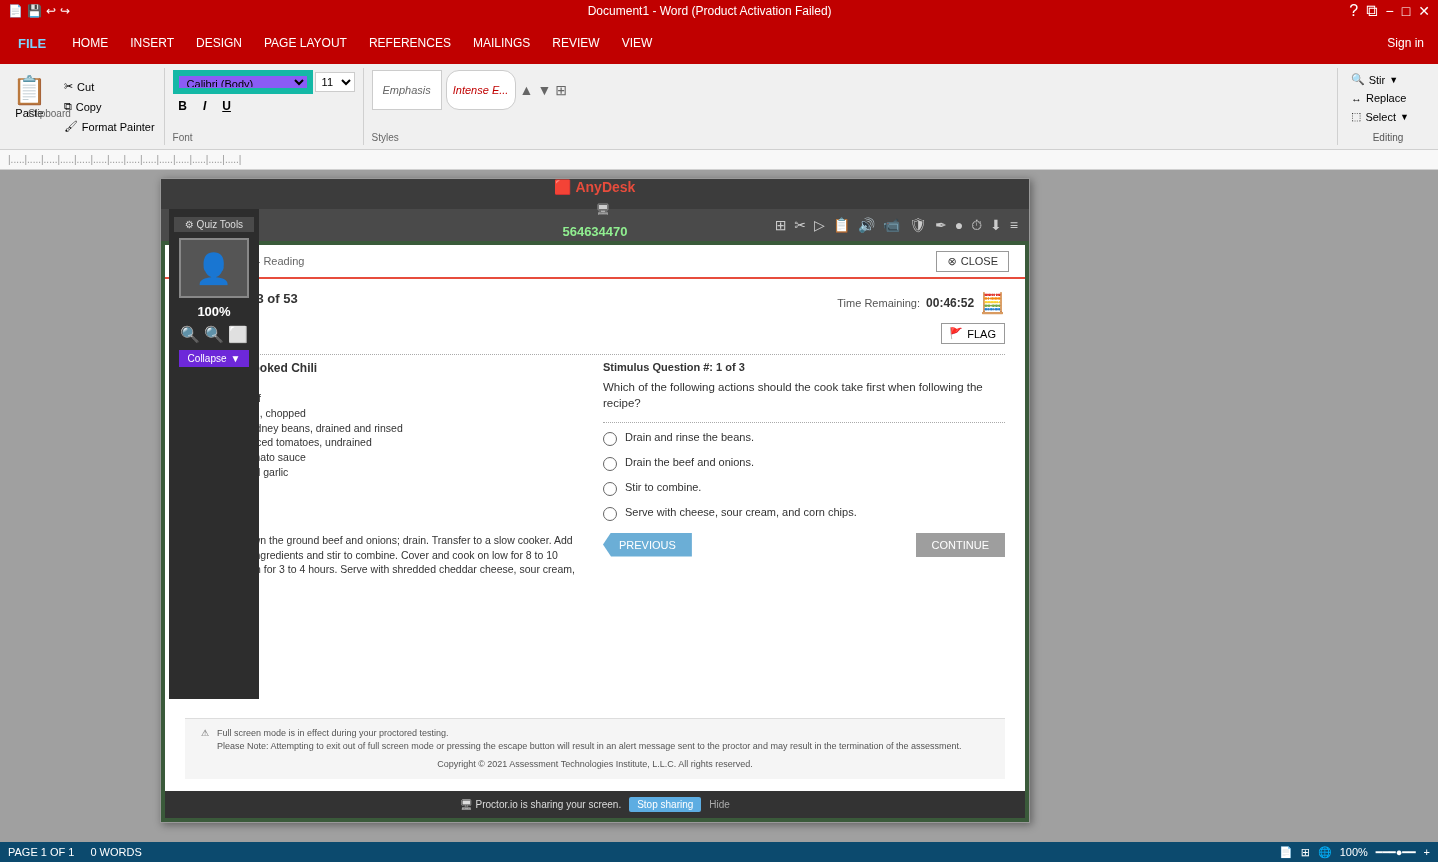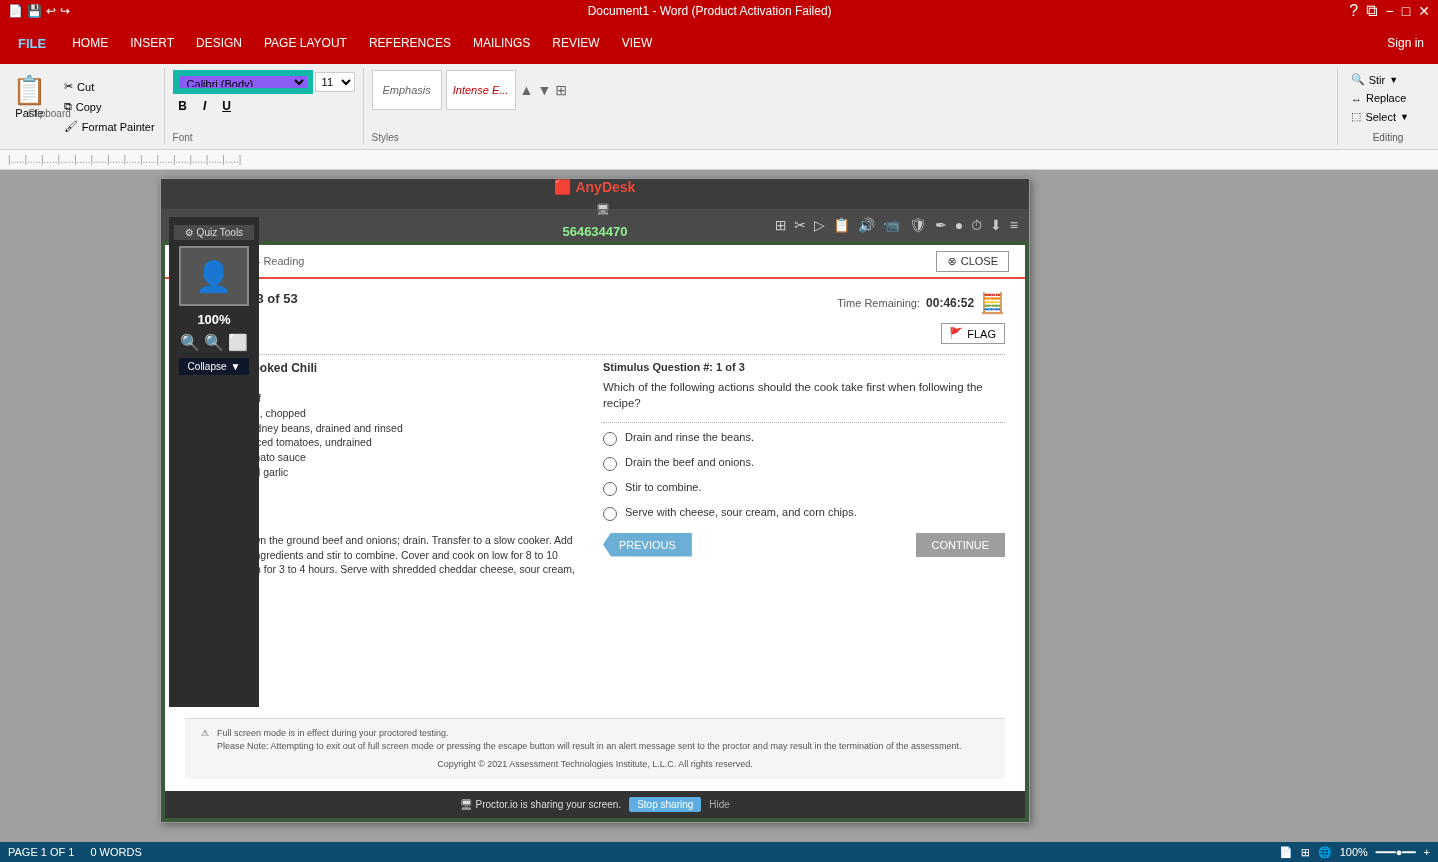--- a/index.html
+++ b/index.html
@@ -385,38 +385,37 @@
       width: 90px;
       position: absolute;
       top: 30px;
       left: 8px;
       height: 490px;
       display: flex;
       flex-direction: column;
       align-items: center;
       padding: 8px 4px;
       gap: 6px;
-      margin-top: 8px;
     }
     .sidebar-user-photo {
       width: 70px;
       height: 60px;
       background: #555;
       border: 2px solid #888;
       overflow: hidden;
       display: flex;
       align-items: center;
       justify-content: center;
       font-size: 30px;
     }
     .sidebar-percentage { color: white; font-size: 13px; font-weight: bold; }
     .sidebar-icons { display: flex; gap: 4px; }
     .sidebar-icon { color: #ccc; font-size: 16px; cursor: pointer; }
     .collapse-btn {
-      background: #0f172a;
+      background: #6d28d9;
       color: white;
       border: none;
       padding: 3px 10px;
       font-size: 10px;
       cursor: pointer;
       display: flex;
       align-items: center;
       gap: 4px;
       width: 70px;
       justify-content: center;
@@ -495,21 +494,21 @@
       <button class="format-btn" style="font-weight:bold;">B</button>
       <button class="format-btn" style="font-style:italic;">I</button>
       <button class="format-btn" style="text-decoration:underline;">U</button>
     </div>
     <span style="font-size:10px;color:#666;margin-top:auto;">Font</span>
   </div>
 
   <div class="styles-group">
     <div class="styles-row">
       <div class="style-item" style="font-style:italic;color:#666;">Emphasis</div>
-      <div class="style-item" style="font-style:italic;color:#c00000;">Intense E...</div>
+      <div class="style-item" style="font-style:italic;color:#c00000;border-radius:13px;">Intense E...</div>
       <span style="font-size:14px;cursor:pointer;color:#666;">▲</span>
       <span style="font-size:14px;cursor:pointer;color:#666;">▼</span>
       <span style="font-size:14px;cursor:pointer;color:#666;">⊞</span>
     </div>
     <span style="font-size:10px;color:#666;margin-top:auto;">Styles</span>
   </div>
 
   <div class="editing-group">
     <div class="editing-btn">
       <span>🔍</span>

